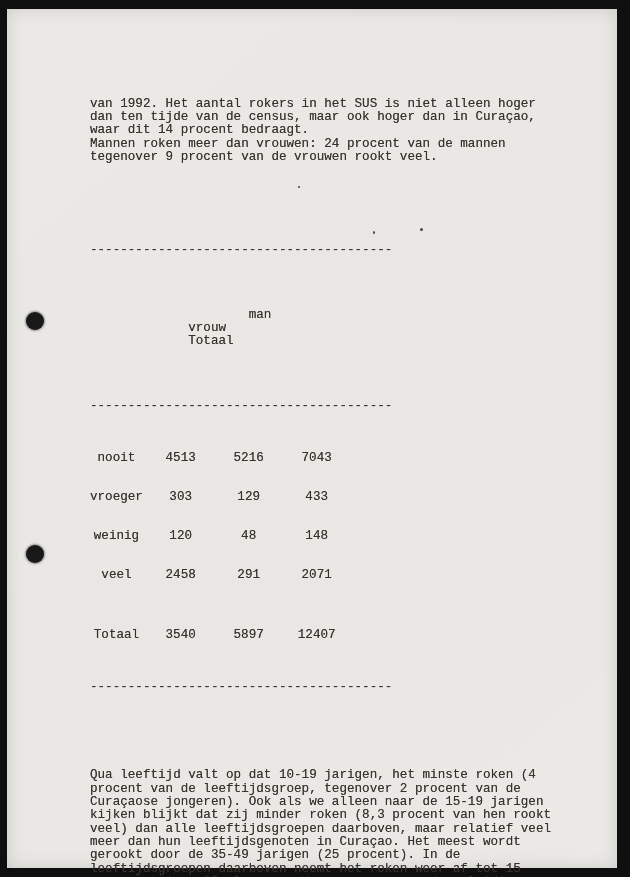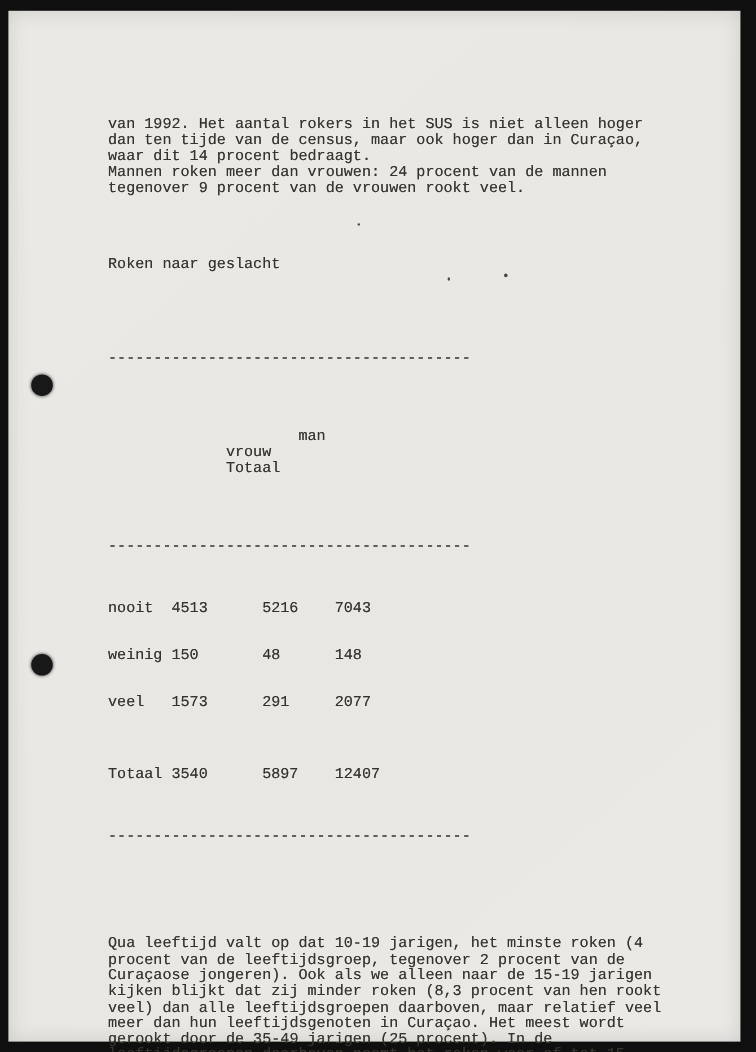--- a/index.html
+++ b/index.html
@@ -35,21 +35,21 @@
   .tbl-title { margin-top:10px; }
   .table-block { line-height:13px; }
   .divider { letter-spacing:0; }
 
   .tbl-header span { display:inline-block;text-align:right; }
   .h-man { margin-left:13ch; }
   .h-vrouw { margin-left:5ch; }
   .h-totaal { margin-left:5ch; }
 
   .tbl-row { display:grid; grid-template-columns:7ch 10ch 8ch 10ch; }
-  .tbl-row span { text-align:left; }
+  .tbl-row span { text-align:center; }
   .total-row { margin-top:8px; }
 
   .para-2 { margin-top:10px; }
 </style>
 </head>
 <body>
 
 <div class="paper">
 
   <div class="punch-hole hole-top"></div>
@@ -59,50 +59,55 @@
   <div class="speck speck-c"></div>
 
   <div class="content">
 
     <div class="para para-1">van 1992. Het aantal rokers in het SUS is niet alleen hoger
 dan ten tijde van de census, maar ook hoger dan in Curaçao,
 waar dit 14 procent bedraagt.
 Mannen roken meer dan vrouwen: 24 procent van de mannen
 tegenover 9 procent van de vrouwen rookt veel.</div>
 
-    <div class="tbl-title">Roken naar geslacht</div>
 
     <div class="table-block">
       <div class="divider">----------------------------------------</div>
 
       <div class="tbl-header">
         <span class="h-man">man</span>
         <span class="h-vrouw">vrouw</span>
         <span class="h-totaal">Totaal</span>
       </div>
 
       <div class="divider">----------------------------------------</div>
 
       <div class="tbl-row">
         <span>nooit</span>
         <span>4513</span>
         <span>5216</span>
         <span>7043</span>
       </div>
       <div class="tbl-row">
+        <span>vroeger</span>
+        <span>303</span>
+        <span>129</span>
+        <span>433</span>
+      </div>
+      <div class="tbl-row">
         <span>weinig</span>
-        <span>150</span>
+        <span>120</span>
         <span>48</span>
         <span>148</span>
       </div>
       <div class="tbl-row">
         <span>veel</span>
-        <span>1573</span>
+        <span>2458</span>
         <span>291</span>
-        <span>2077</span>
+        <span>2071</span>
       </div>
 
       <div class="tbl-row total-row">
         <span>Totaal</span>
         <span>3540</span>
         <span>5897</span>
         <span>12407</span>
       </div>
 
       <div class="divider">----------------------------------------</div>

